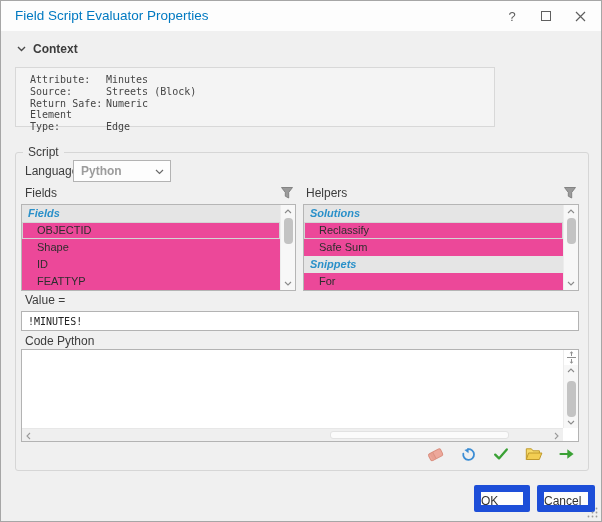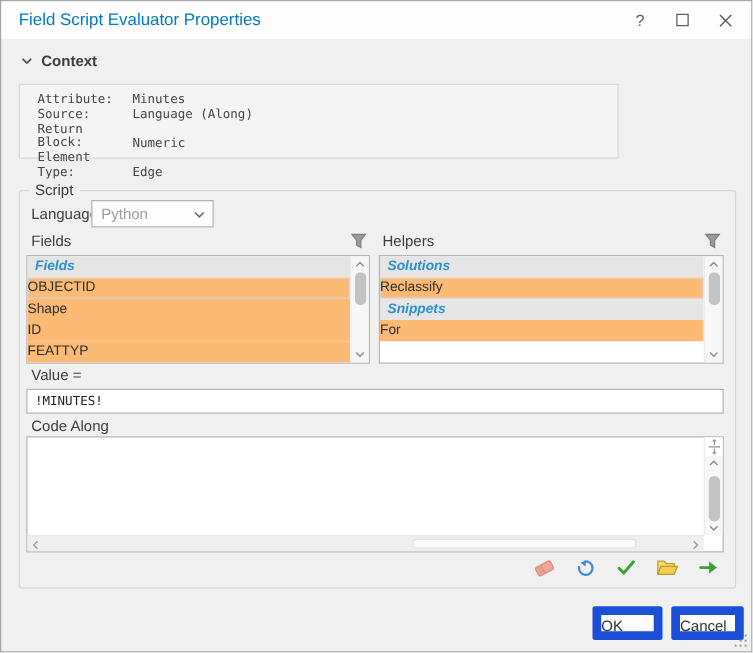--- a/index.html
+++ b/index.html
@@ -29,34 +29,34 @@
   .ctx-label { display:inline-block; width:76px; }
 
   
   .group { position:absolute; left:14px; top:151px; width:574px; height:319px;
            border:1px solid #d6d6d6; border-radius:3px; }
   .group-label { position:absolute; left:22px; top:144px; padding:0 5px; background:#f0f0f0;
                  font-size:12px; color:#3c3c3c; line-height:14px; }
 
   .lang-label { position:absolute; left:24px; top:163px; color:#3c3c3c; }
   .lang-select { position:absolute; left:72px; top:159px; width:98px; height:22px;
-                 background:#fdfdfd; border:1px solid #b3b3b3; }
+                 background:#fdfdfd; border:1px solid #b3b3b3;font-weight:bold; }
   .lang-select .val { position:absolute; left:7px; top:0; line-height:20px; color:#9c9c9c; }
   .lang-select .chev { position:absolute; right:6px; top:8px; }
 
   .panel-label { position:absolute; top:185px; color:#3c3c3c; }
   .filter-btn { position:absolute; top:185px; width:15px; height:15px; }
 
   .listbox { position:absolute; top:203px; height:87px; background:#fff;
              border:1px solid #b5b5b5; overflow:hidden; }
   .lb-rows { position:absolute; left:0; top:0; right:15px; bottom:0; overflow:hidden; }
   .lb-row { height:17px; line-height:17px; font-size:11px; color:#2e2e2e; white-space:nowrap; }
   .lb-header { background:#e5e5e5; color:#2A90C9; font-weight:bold; font-style:italic;
                padding-left:6px; }
-  .lb-item { background:#fdba74; }
+  .lb-item { padding-left:15px; background:#ec4899; }
   .lb-selected { box-shadow:inset 0 0 0 1px #d4d4d4; }
 
   .vscroll { position:absolute; right:0; top:0; bottom:0; width:15px; background:#f7f7f7;
              border-left:1px solid #ececec; }
   .vscroll .up { position:absolute; left:3px; top:4px; }
   .vscroll .down { position:absolute; left:3px; bottom:4px; }
   .vthumb { position:absolute; left:3px; width:9px; border-radius:4px; background:#c3c3c3; }
 
   .value-label { position:absolute; left:24px; top:292px; color:#3c3c3c; }
   .value-input { position:absolute; left:20px; top:310px; width:558px; height:20px;
@@ -118,22 +118,22 @@
 
   <div class="context-header">
     <svg width="9" height="6" viewBox="0 0 9 6">
         <path d="M1 1 L4.5 4.5 L8 1" fill="none" stroke="#4a4a4a" stroke-width="1.4"></path>
       </svg>
     <span class="lbl">Context</span>
   </div>
 
   <div class="context-box">
     <div><span class="ctx-label">Attribute:</span><span>Minutes</span></div>
-    <div><span class="ctx-label">Source:</span><span>Language (Along)</span></div>
-    <div><span class="ctx-label">Return Block:</span><span>Numeric</span></div>
+    <div><span class="ctx-label">Source:</span><span>Streets (Block)</span></div>
+    <div><span class="ctx-label">Return Safe:</span><span>Numeric</span></div>
     <div><span class="ctx-label">Element Type:</span><span>Edge</span></div>
   </div>
 
   <div class="group"></div>
   <span class="group-label">Script</span>
 
   <span class="lang-label">Language:</span>
   <div class="lang-select">
     <span class="val">Python</span>
     <svg class="chev" width="9" height="6" viewBox="0 0 9 6">
@@ -170,38 +170,39 @@
       <svg class="down" width="8" height="5" viewBox="0 0 8 5">
           <path d="M1 1 L4 4 L7 1" fill="none" stroke="#8a8a8a" stroke-width="1.1"></path>
         </svg>
     </div>
   </div>
 
   <div class="listbox" style="left:302px; width:276px;">
     <div class="lb-rows">
         <div class="lb-row lb-header">Solutions</div>
         <div class="lb-row lb-item lb-selected">Reclassify</div>
+        <div class="lb-row lb-item">Safe Sum</div>
         <div class="lb-row lb-header">Snippets</div>
         <div class="lb-row lb-item">For</div>
       </div>
     <div class="vscroll">
       <svg class="up" width="8" height="5" viewBox="0 0 8 5">
           <path d="M1 4 L4 1 L7 4" fill="none" stroke="#8a8a8a" stroke-width="1.1"></path>
         </svg>
       <div class="vthumb" style="top:13px; height:26px;"></div>
       <svg class="down" width="8" height="5" viewBox="0 0 8 5">
           <path d="M1 1 L4 4 L7 1" fill="none" stroke="#8a8a8a" stroke-width="1.1"></path>
         </svg>
     </div>
   </div>
 
   <span class="value-label">Value =</span>
   <input class="value-input" type="text" value="!MINUTES!" style="">
 
-  <span class="code-label">Code Along</span>
+  <span class="code-label">Code Python</span>
   <div class="code-block">
     <div class="code-text"></div>
     <div class="code-vcol">
       <div class="splitter">
         <svg width="13" height="15" viewBox="0 0 13 15">
           <path d="M4.6 3.2 L6.5 1.2 L8.4 3.2 Z" fill="#8f8f8f"></path>
           <line x1="6.5" y1="3" x2="6.5" y2="6" stroke="#8f8f8f"></line>
           <line x1="2" y1="7.5" x2="11" y2="7.5" stroke="#8f8f8f"></line>
           <line x1="6.5" y1="9" x2="6.5" y2="12" stroke="#8f8f8f"></line>
           <path d="M4.6 11.8 L6.5 13.8 L8.4 11.8 Z" fill="#8f8f8f"></path>

